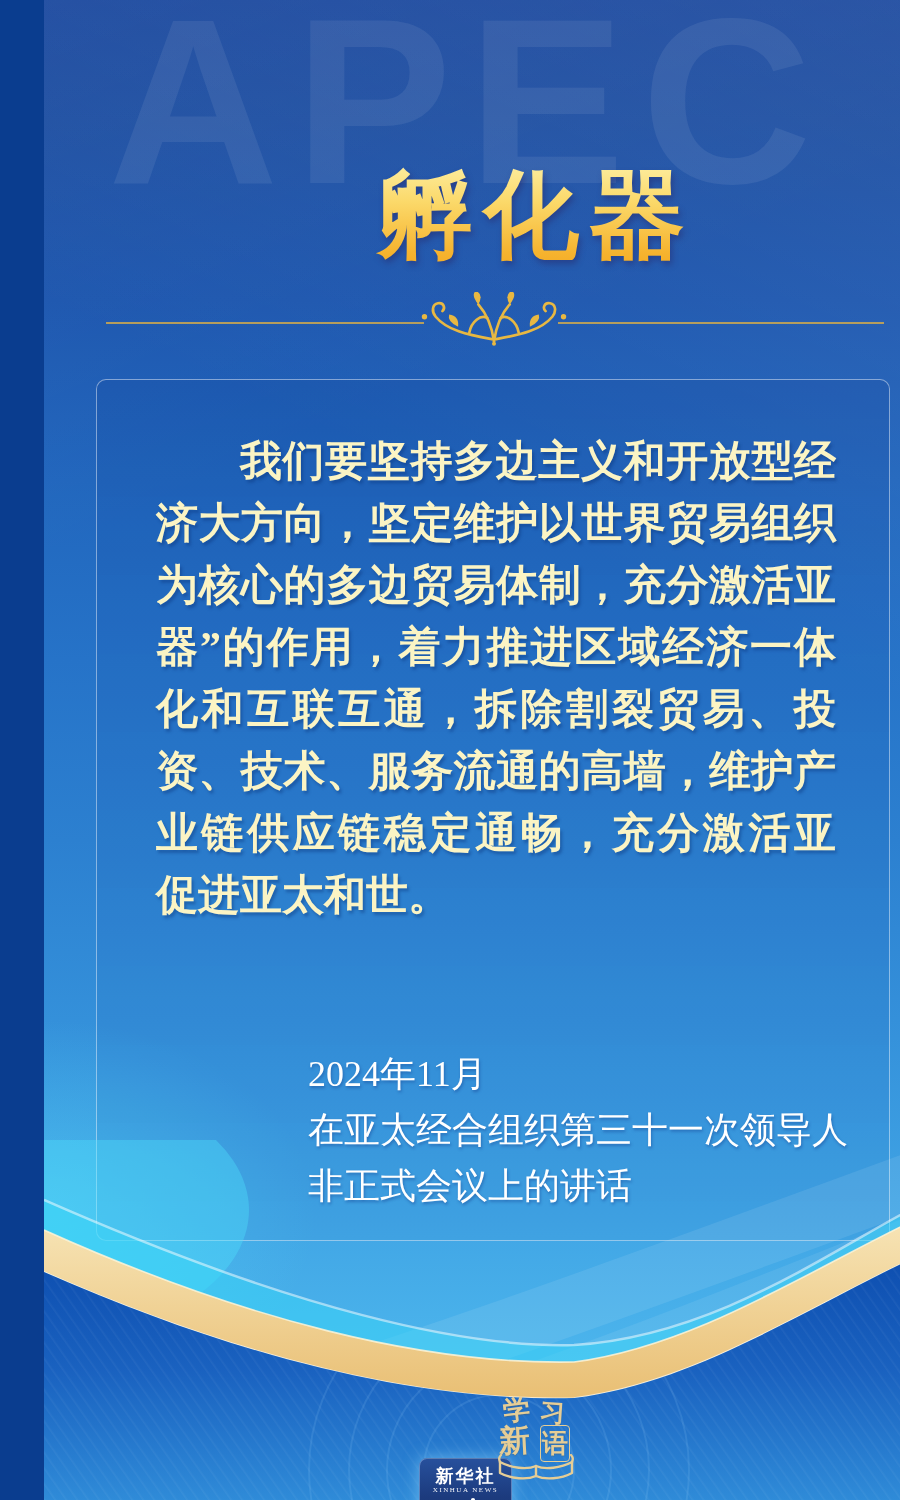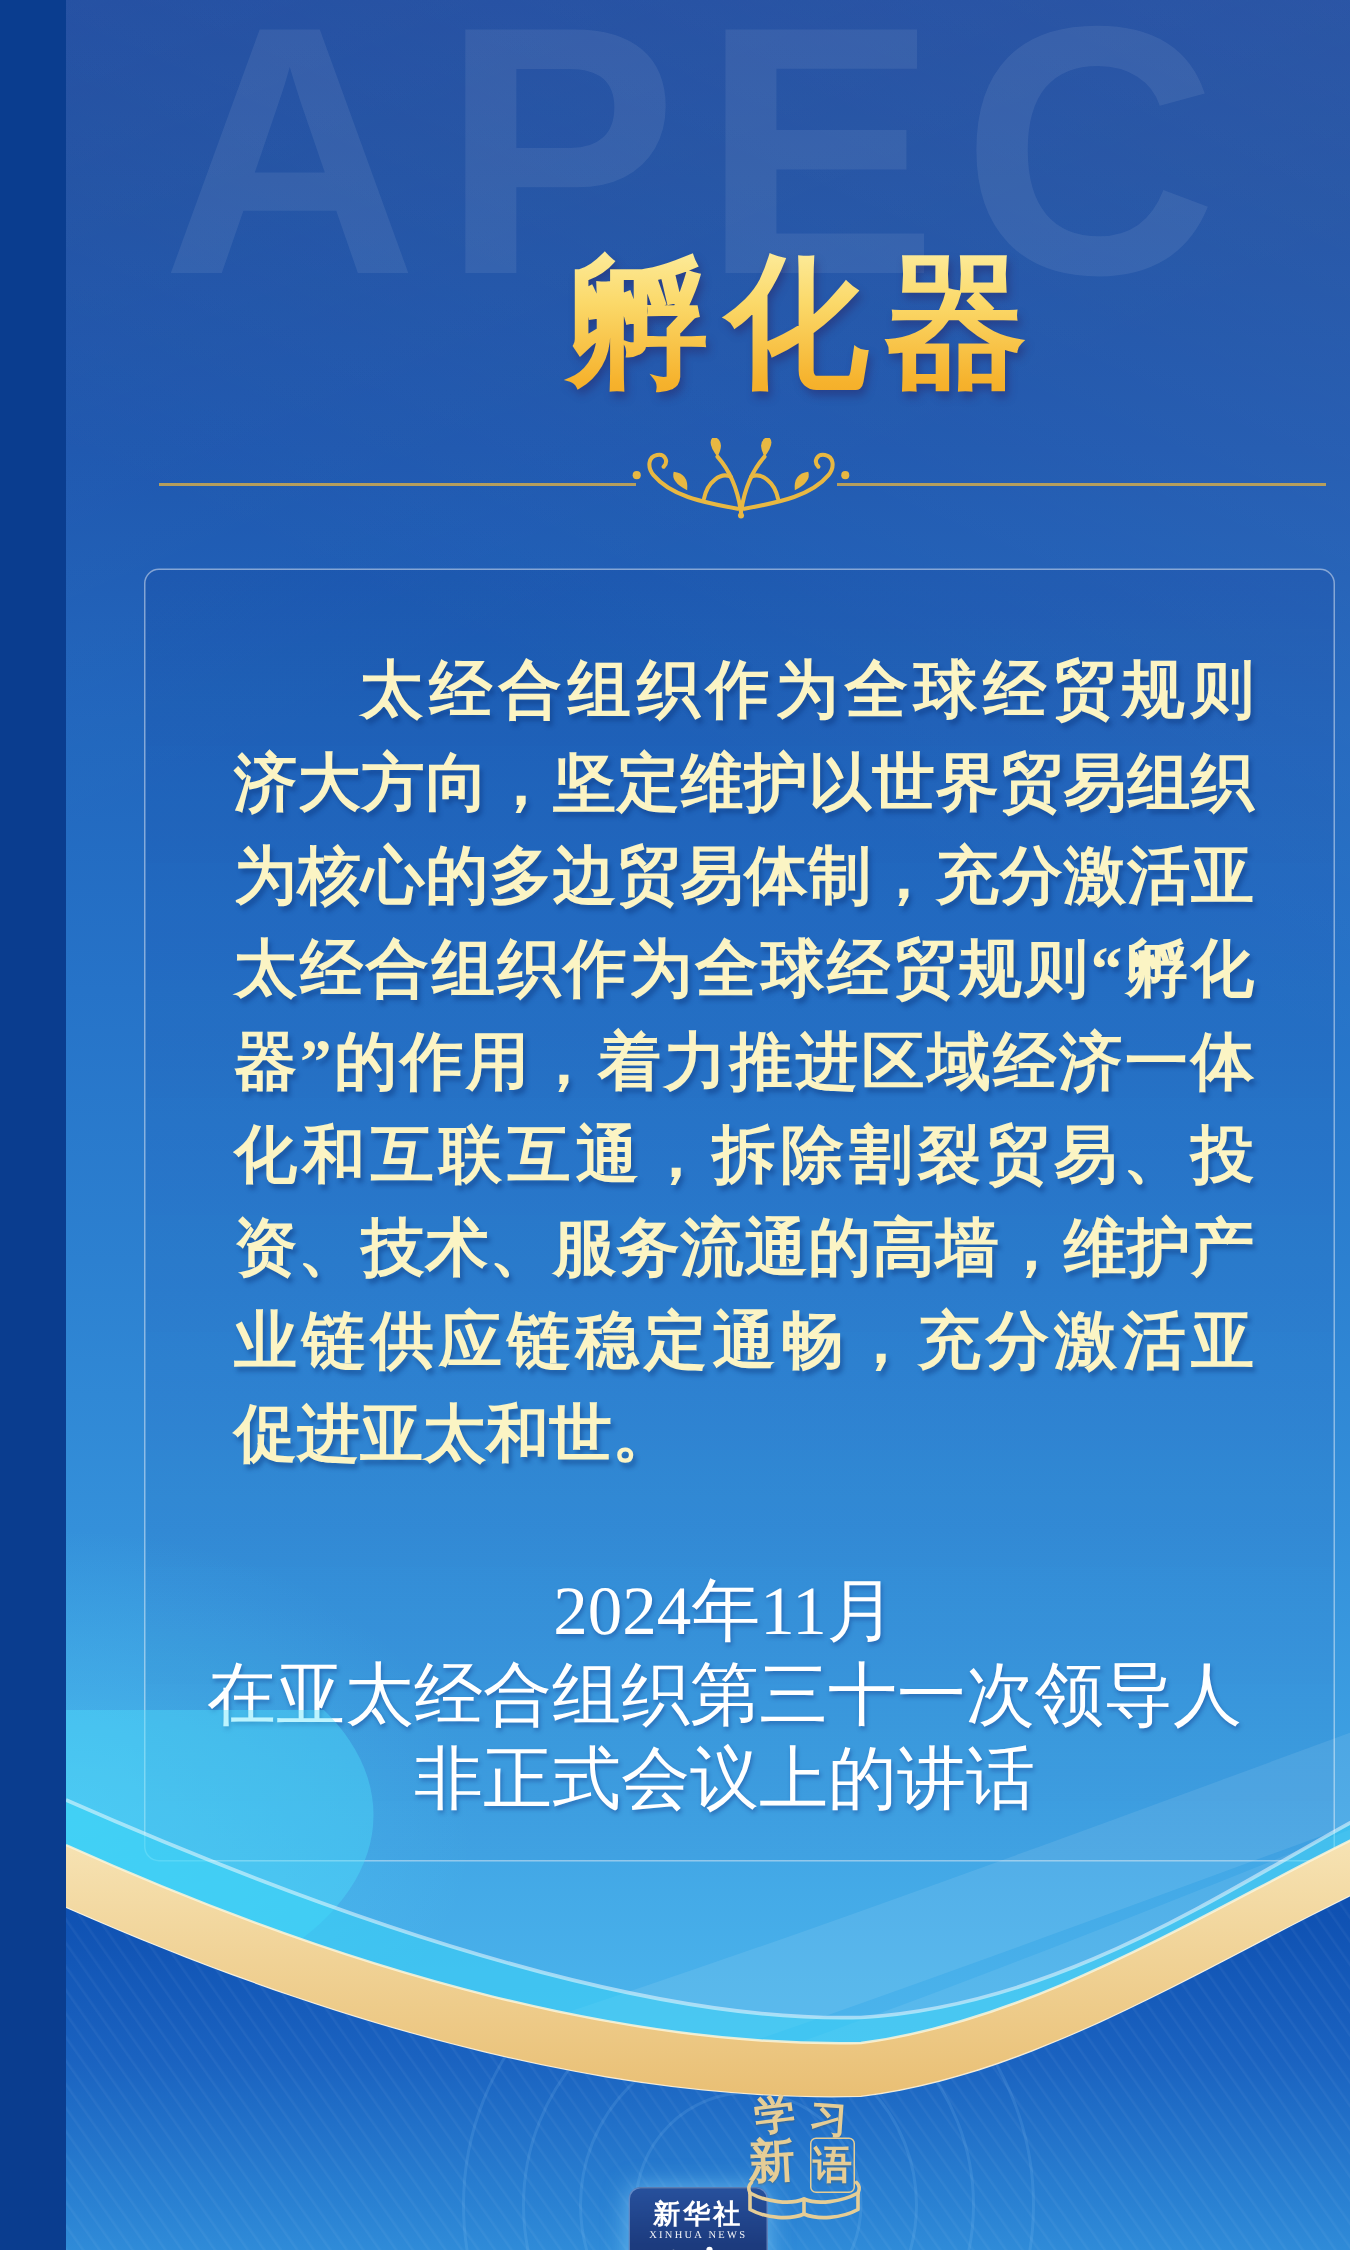--- a/index.html
+++ b/index.html
@@ -44,22 +44,22 @@
   }
   .quote{
     position:absolute;left:112px;top:430px;width:680px;
     font-size:42px;font-weight:700;line-height:62px;
     color:#fbf4c4;text-shadow:2px 3px 3px rgba(10,50,120,0.40);
   }
   .q-line{text-align:justify;text-align-last:justify;white-space:nowrap;}
   .q-line.first{text-indent:2em;}
   .q-line.last{text-align-last:left;}
   .attribution{
-    position:absolute;right:116px;top:1046px;text-align:center;
-    color:#ffffff;font-size:46px;line-height:56px;font-weight:400;
+    position:absolute;right:96px;top:1046px;text-align:left;
+    color:#ffffff;font-size:36px;line-height:56px;font-weight:400;
     text-shadow:1px 2px 3px rgba(20,60,140,0.45);
   }
   .wave{position:absolute;left:0;top:1140px;width:900px;height:360px;}
   
   .xinhua-icon{
     position:absolute;left:375px;top:1458px;width:93px;height:70px;
     border-radius:8px;box-sizing:border-box;
     background:linear-gradient(180deg,#27509c 0%,#1c3b7e 55%,#1a3572 100%);
     border:1px solid rgba(170,210,255,0.45);
     box-shadow:0 0 16px rgba(150,220,255,0.55);
@@ -107,24 +107,23 @@
       <path d="M98,31 q10,-5 8,-11 q-9,1 -8,11 Z"></path>
       <circle cx="4" cy="22" r="2.4"></circle>
       <circle cx="128" cy="22" r="2.4"></circle>
       <circle cx="66" cy="46" r="1.8"></circle>
     </g>
   </svg>
 
   <div class="panel"></div>
 
   <div class="quote">
-    <div class="q-line first">太经合组织作为全球经贸规则</div>
+    <div class="q-line first">我们要坚持多边主义和开放型经</div>
     <div class="q-line">济大方向，坚定维护以世界贸易组织</div>
     <div class="q-line">为核心的多边贸易体制，充分激活亚</div>
-    <div class="q-line">太经合组织作为全球经贸规则“孵化</div>
     <div class="q-line">器”的作用，着力推进区域经济一体</div>
     <div class="q-line">化和互联互通，拆除割裂贸易、投</div>
     <div class="q-line">资、技术、服务流通的高墙，维护产</div>
     <div class="q-line">业链供应链稳定通畅，充分激活亚</div>
     <div class="q-line last">促进亚太和世。</div>
   </div>
 
   <div class="attribution">
     <div>2024年11月</div>
     <div>在亚太经合组织第三十一次领导人</div>

